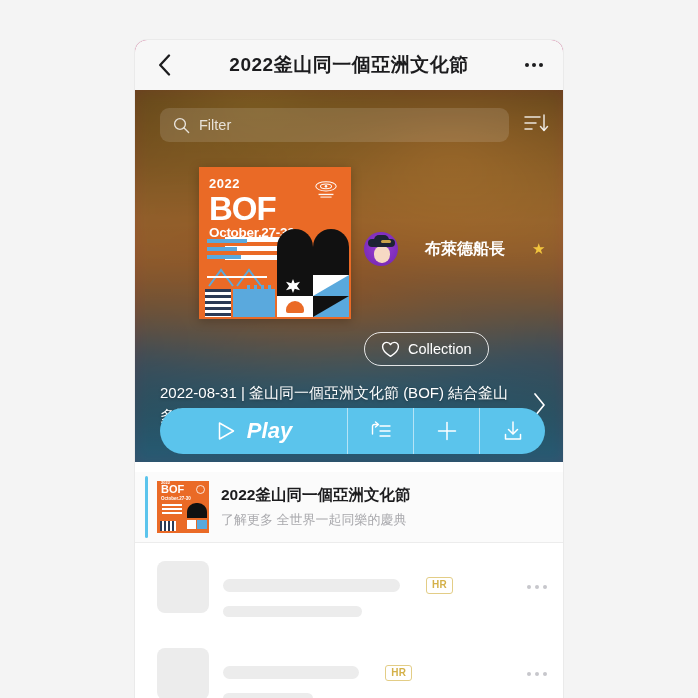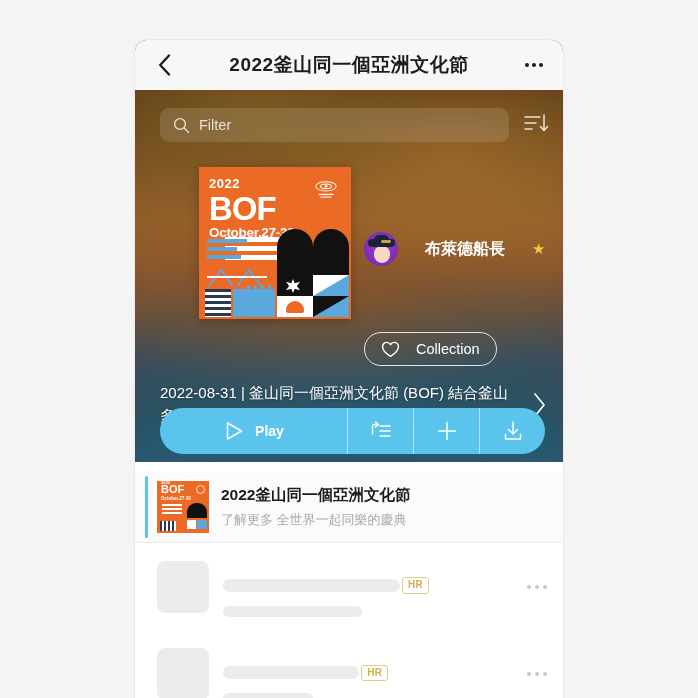--- a/index.html
+++ b/index.html
@@ -207,21 +207,21 @@
   .collection {
     position: absolute;
     left: 222px;
     top: 242px;
     height: 32px;
     padding: 0 16px;
     border: 1.3px solid rgba(255,255,255,0.85);
     border-radius: 17px;
     display: inline-flex;
     align-items: center;
-    gap: 16px;
+    gap: 8px;
     cursor: pointer;
     text-align: right;
   }
   .collection-label { color: #fff; font-size: 14.5px; }
 
   
   .desc-row {
     position: absolute;
     left: 18px; right: 12px;
     top: 292px;
@@ -252,21 +252,21 @@
   }
   .act {
     display: flex;
     align-items: center;
     justify-content: center;
     gap: 10px;
     cursor: pointer;
   }
   .act.play { flex: 1 1 auto; }
   .act.sq   { flex: 0 0 65px; border-left: 1px solid rgba(255,255,255,0.55); }
-  .play-label { color: #fff; font-size: 14px; font-weight: 700; }
+  .play-label { color: #fff; font-size: 22px; font-weight: 700; font-style: italic; }
 
   
   .list { background: #fff; padding-top: 10px; }
   .row {
     position: relative;
     display: flex;
     align-items: center;
     padding: 9px 16px 9px 14px;
     cursor: pointer;
   }
@@ -325,21 +325,21 @@
     align-items: center;
     padding: 14px 16px 14px 22px;
   }
   .sk-thumb {
     width: 52px; height: 52px;
     border-radius: 8px;
     background: #ececec;
     flex: 0 0 auto;
   }
   .sk-text { flex: 1; margin-left: 14px; min-width: 0; }
-  .sk-line1row { display: flex; align-items: center; gap: 2px; margin-top: 20px; }
+  .sk-line1row { display: flex; align-items: center; gap: 26px; margin-top: 20px; }
   .sk-bar {
     height: 13px;
     border-radius: 7px;
     background: #ececec;
   }
   .sk-bar2 { height: 11px; margin-top: 12px; }
   .hr-badge {
     flex: 0 0 auto;
     font-size: 10px;
     font-weight: 700;

